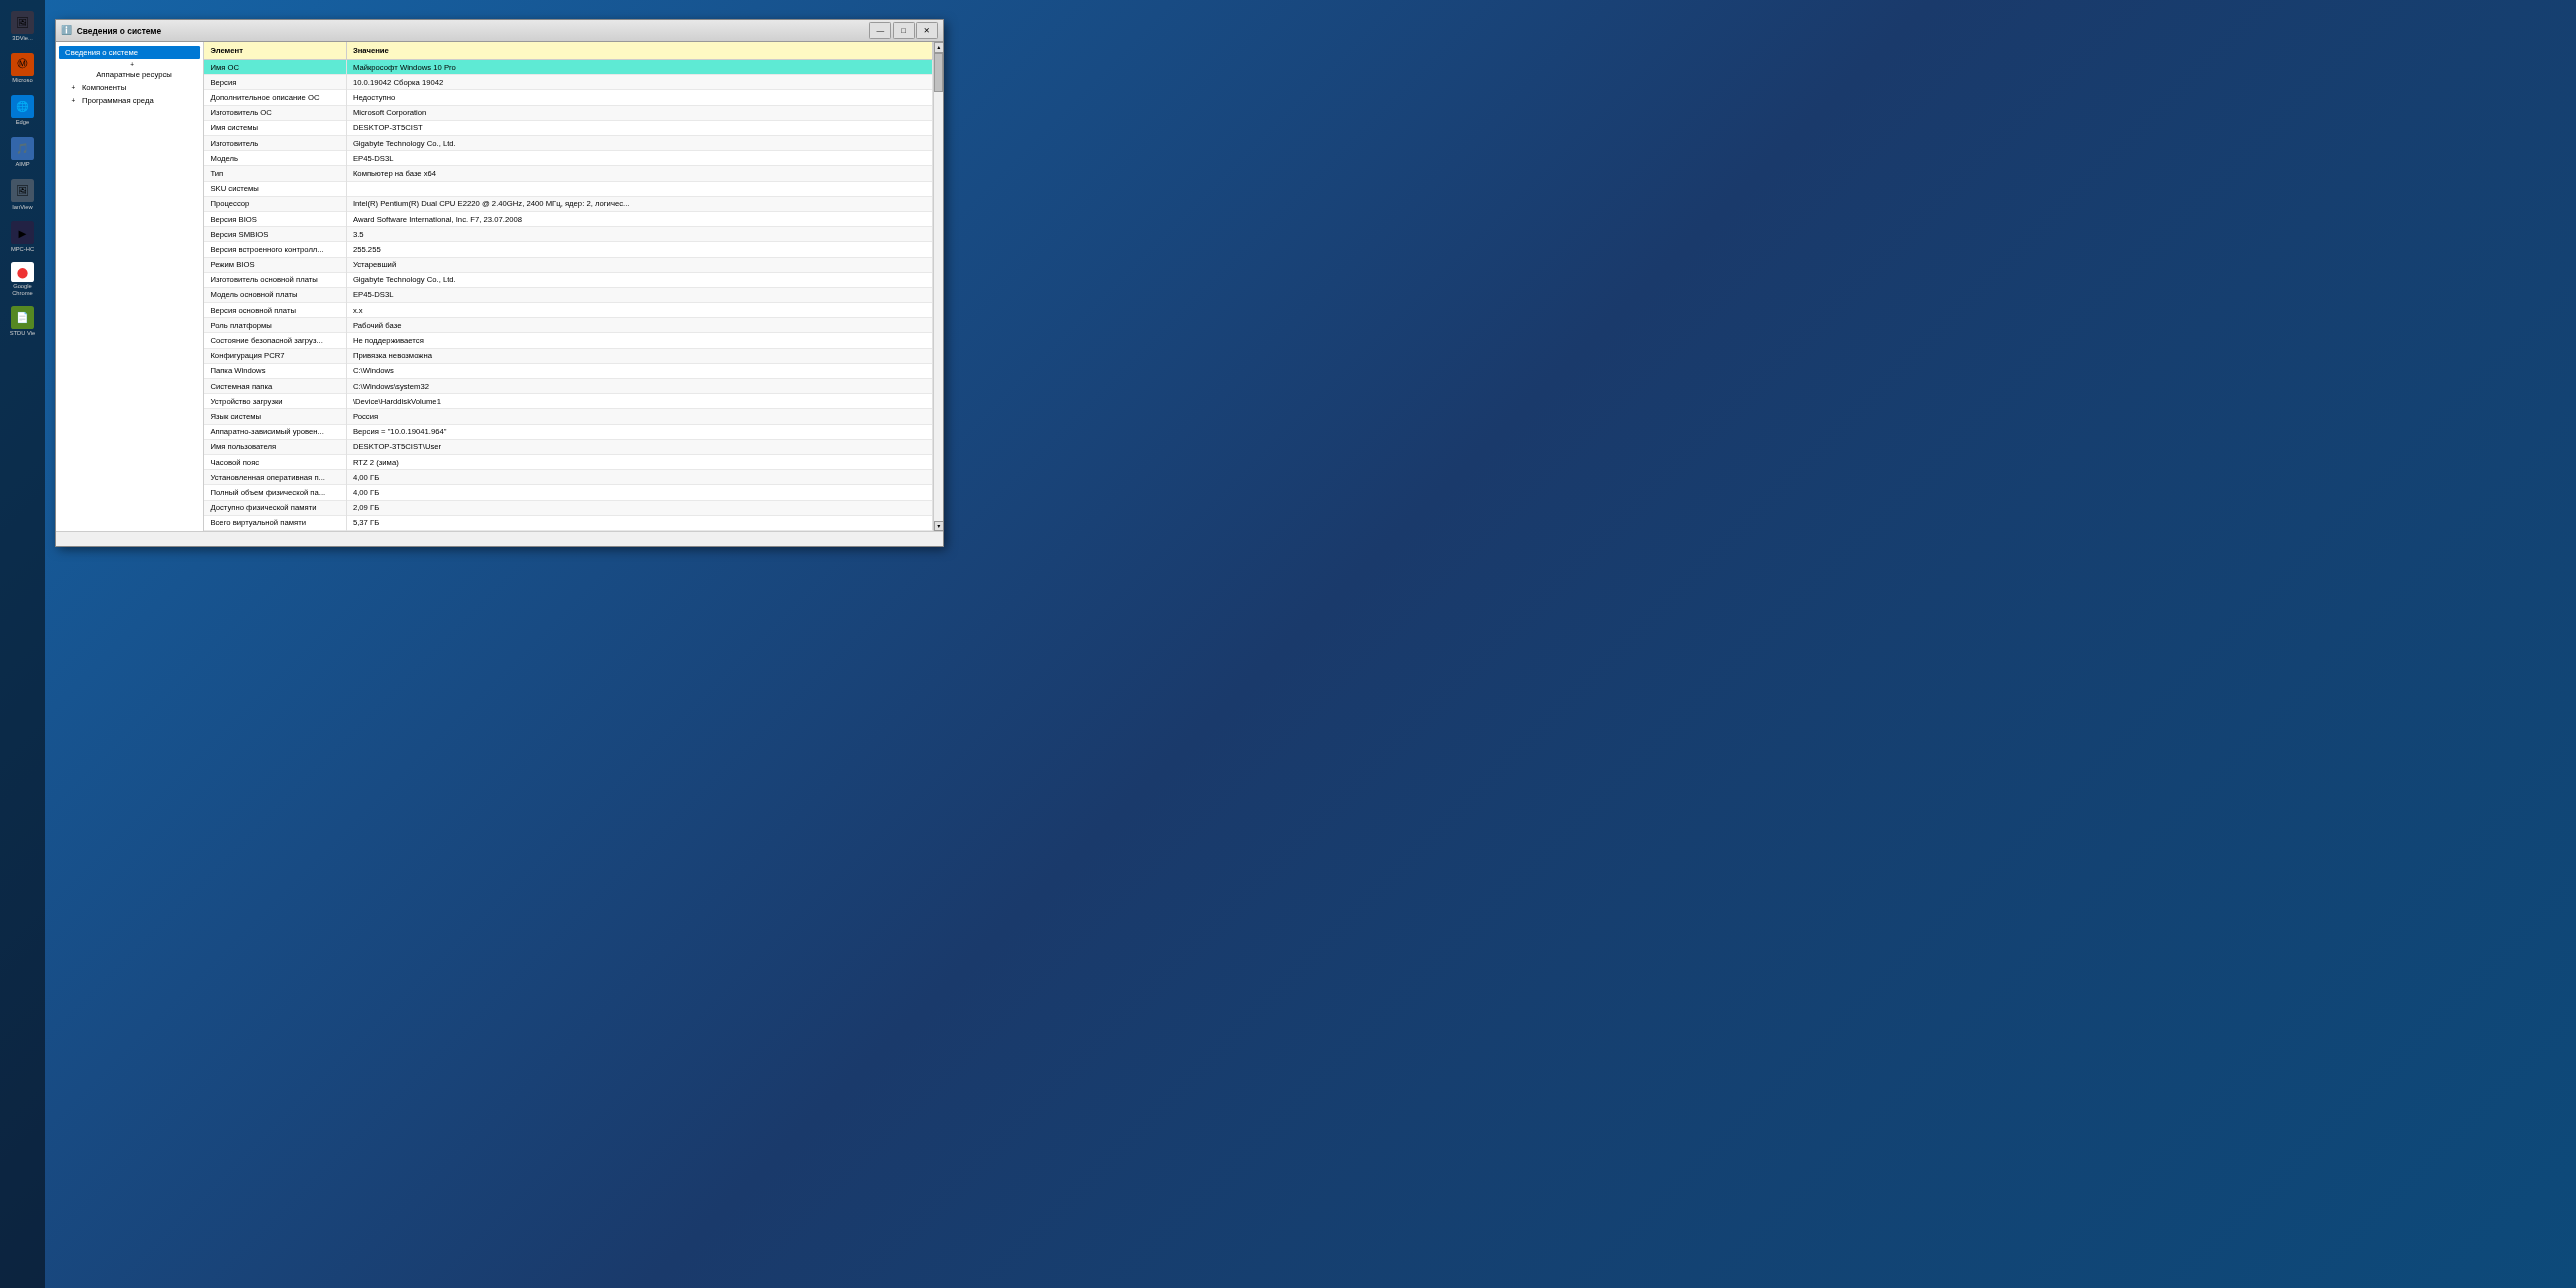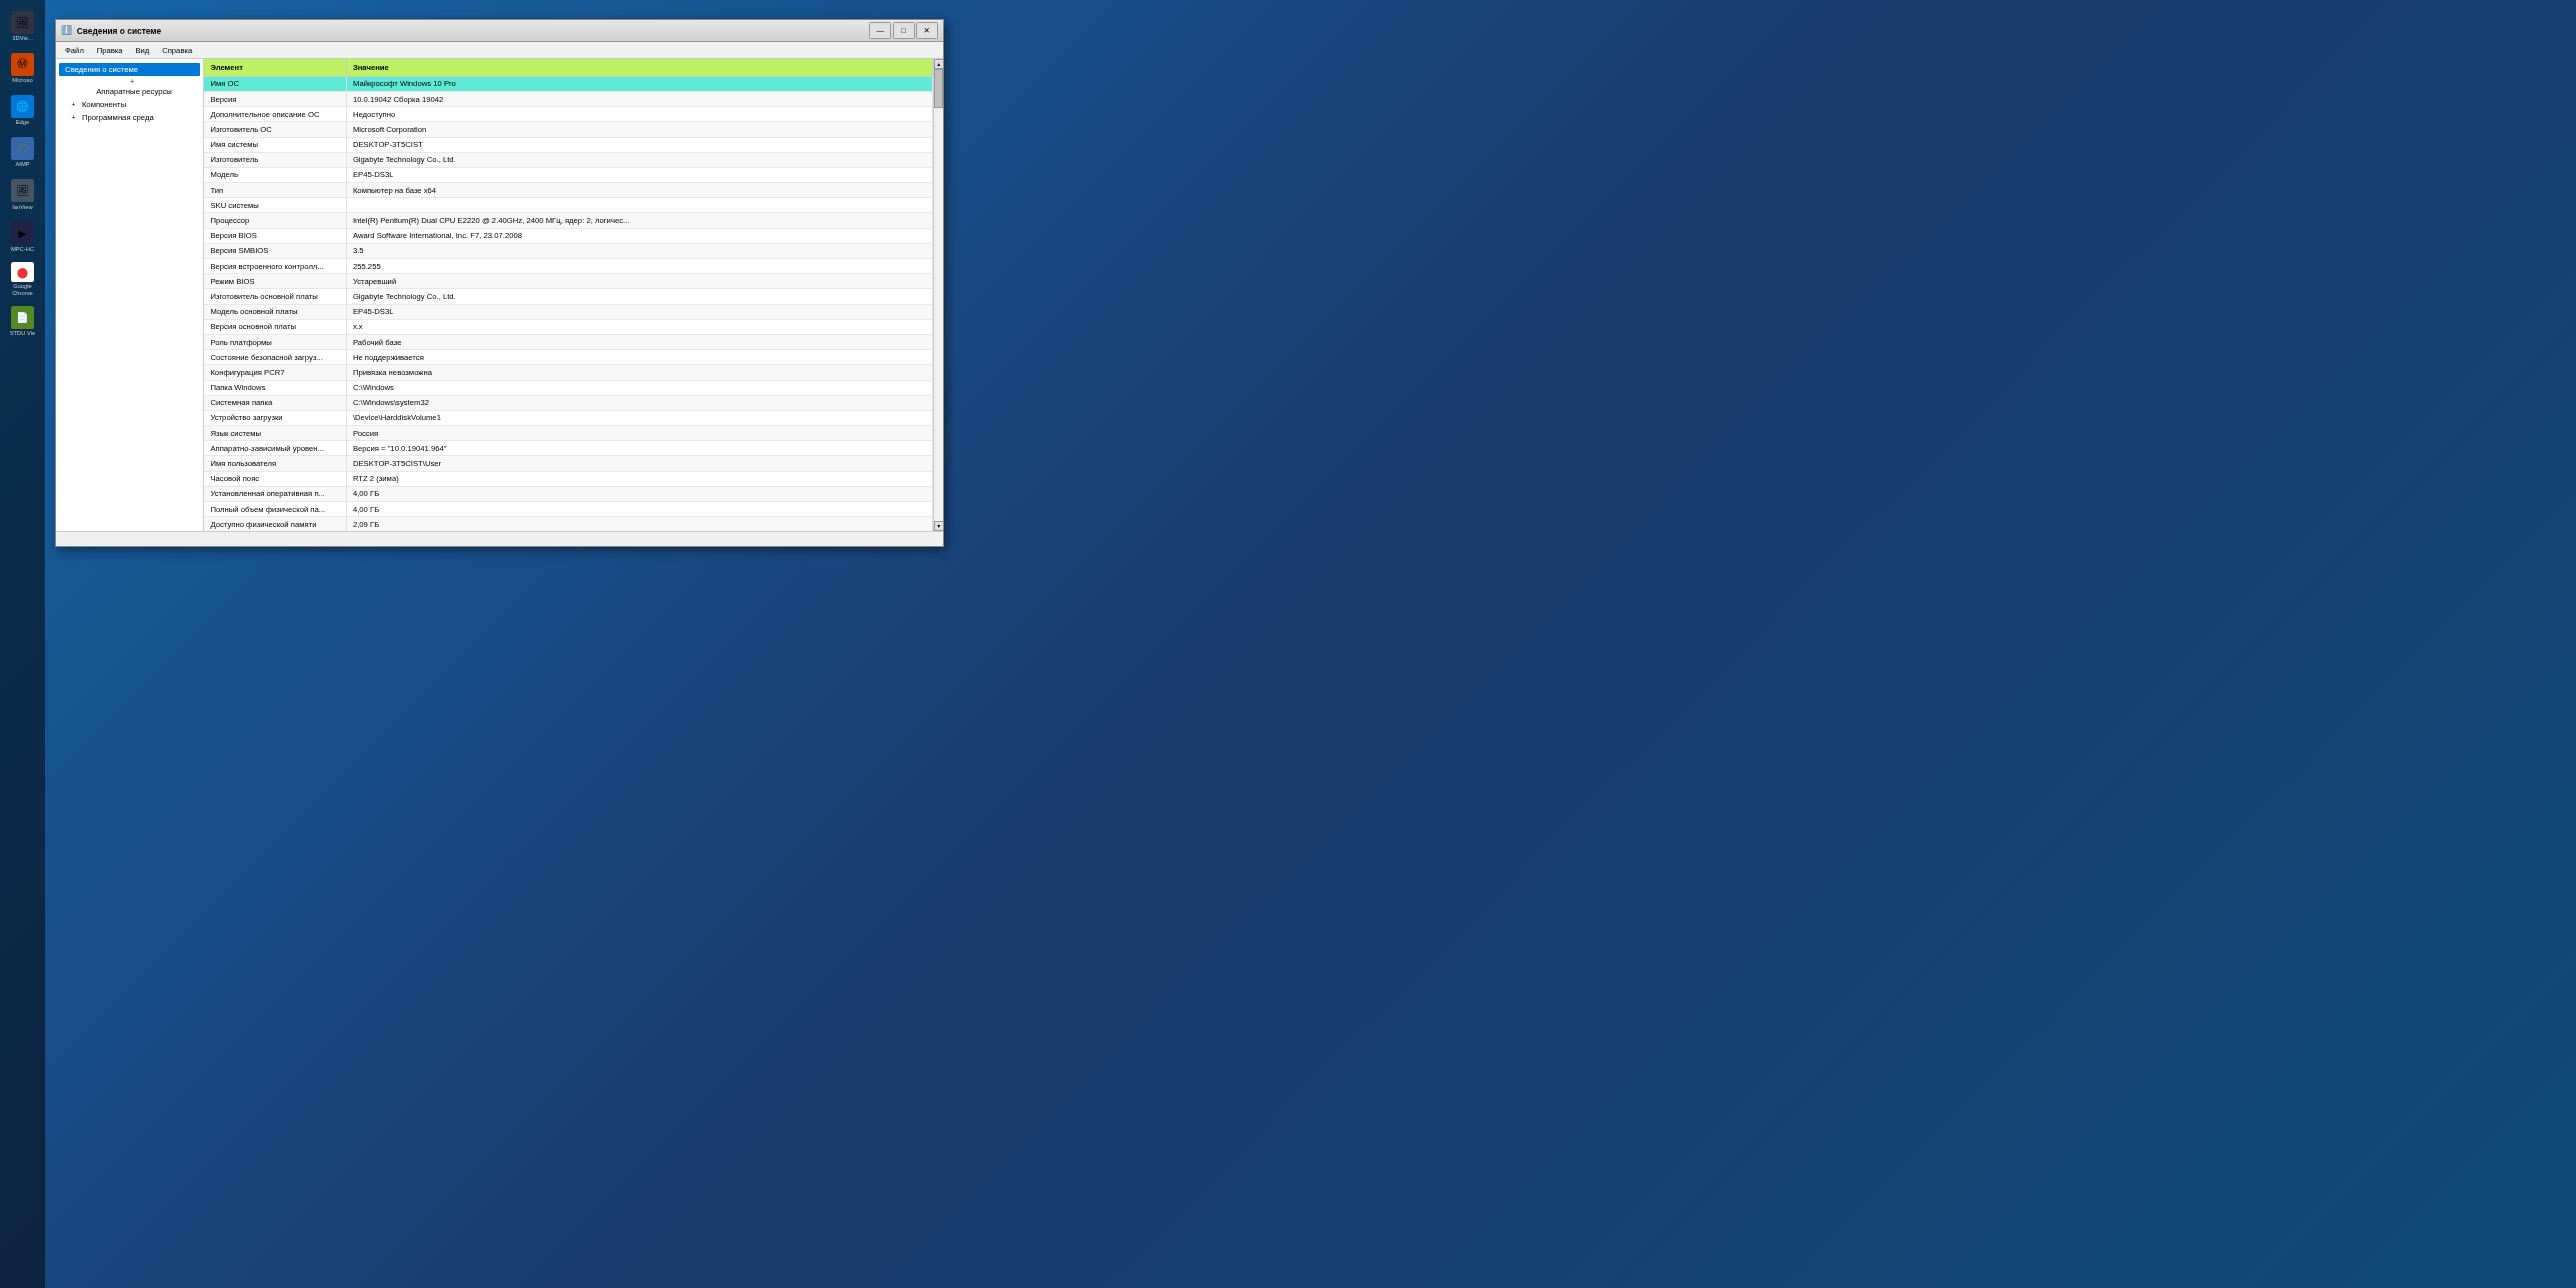--- a/index.html
+++ b/index.html
@@ -189,21 +189,21 @@
       overflow-y: auto;
       overflow-x: hidden;
     }
 
     .data-table {
       width: 100%;
       border-collapse: collapse;
     }
 
     .data-table thead tr {
-      background: #bef264;
+      background: #fef9c3;
       border-bottom: 0.6px solid #ccc;
     }
 
     .data-table thead th {
       padding: 3.9px 6.4px;
       font-size: 7.7px;
       font-weight: 600;
       text-align: left;
       color: #000;
       border-right: 0.6px solid #ccc;
@@ -344,26 +344,20 @@
     <div class="title-bar">
       <span class="title-bar-icon">ℹ️</span>
       <span class="title-bar-text">Сведения о системе</span>
       <div class="title-bar-controls">
         <button class="title-btn">—</button>
         <button class="title-btn">□</button>
         <button class="title-btn close">✕</button>
       </div>
     </div>
 
-    <div class="menu-bar">
-      <span class="menu-item">Файл</span>
-      <span class="menu-item">Правка</span>
-      <span class="menu-item">Вид</span>
-      <span class="menu-item">Справка</span>
-    </div>
 
     <div class="content-area">
 
       <div class="tree-panel">
         <div class="tree-item selected">
           <span></span>
           <span>Сведения о системе</span>
         </div>
         <div class="tree-item" style="padding-left:13px;flex-direction:column;">
           <span class="tree-expand">+</span>

